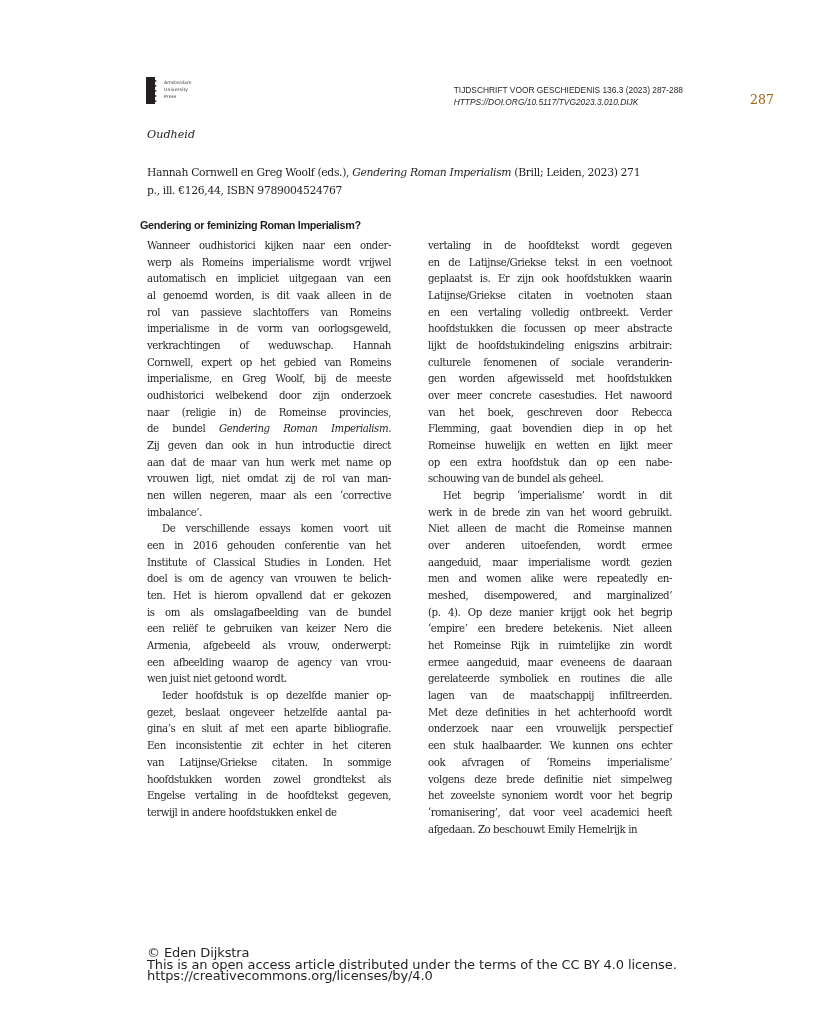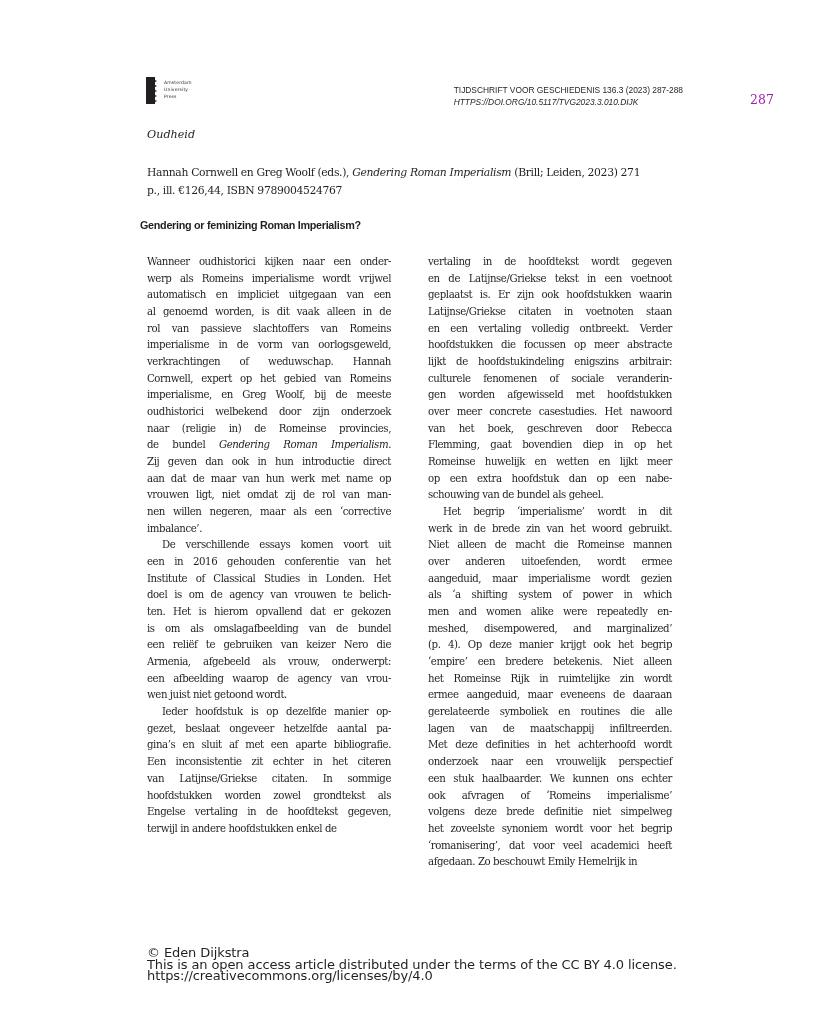--- a/index.html
+++ b/index.html
@@ -3,26 +3,26 @@
   <meta charset="utf-8">
   <style>
     html, body { margin: 0; padding: 0; background: #ffffff; }
     body { width: 831px; height: 1020px; position: relative; overflow: hidden; color: #231f20; }
     .logo { position: absolute; left: 146px; top: 77px; display: flex; align-items: flex-start; }
     .logo-mark { width: 12px; height: 27px; position: relative; }
     .logo-mark svg { display: block; }
     .logo-text { margin-left: 6px; margin-top: 2px; font-family: "DejaVu Sans", sans-serif; font-size: 4.6px; line-height: 7px; color: #333; letter-spacing: 0.1px; }
     .running-head { position: absolute; right: 148px; top: 84px; font-family: Liberation Sans, sans-serif; font-size: 8.4px; line-height: 12px; color: #231f20; }
     .running-head .doi { font-style: italic; }
-    .page-number { position: absolute; left: 750px; top: 92px; font-family: "DejaVu Serif", serif; font-size: 12.5px; color: #a21caf; }
+    .page-number { position: absolute; left: 750px; top: 92px; font-family: "DejaVu Serif", serif; font-size: 12.5px; color: #a16207; }
     .section { position: absolute; left: 147px; top: 128px; font-family: "DejaVu Serif", serif; font-style: italic; font-size: 11.2px; }
     .citation { position: absolute; left: 147px; top: 164px; width: 545px; font-family: "DejaVu Serif", serif; font-size: 10.8px; line-height: 18px; letter-spacing: -0.35px; }
     .citation i { font-style: italic; }
     .review-title { position: absolute; left: 140px; top: 219px; font-family: Liberation Sans, sans-serif; font-weight: bold; font-size: 10.8px; letter-spacing: -0.3px; }
-    .col { position: absolute; top: 254px; width: 244px; font-family: "DejaVu Serif", serif; font-size: 10.2px; line-height: 16.67px; letter-spacing: -0.42px; text-align: justify; hyphens: manual; }
+    .col { position: absolute; top: 238px; width: 244px; font-family: "DejaVu Serif", serif; font-size: 10.2px; line-height: 16.67px; letter-spacing: -0.42px; text-align: justify; hyphens: manual; }
     .col-left { left: 147px; }
     .col-right { left: 428px; }
     .col .line { display: block; text-align: justify; text-align-last: justify; white-space: nowrap; overflow: visible; }
     .col .line.last { text-align-last: left; }
     .footer { position: absolute; left: 147px; top: 947px; font-family: "DejaVu Sans", sans-serif; font-size: 13px; line-height: 11.5px; color: #231f20; letter-spacing: -0.1px; }
   </style>
 </head>
 <body>
 
 <div class="logo">
@@ -107,21 +107,20 @@
     <span class="line">van het boek, geschreven door Rebecca</span>
     <span class="line">Flemming, gaat bovendien diep in op het</span>
     <span class="line">Romeinse huwelijk en wetten en lijkt meer</span>
     <span class="line">op een extra hoofdstuk dan op een nabe-</span>
     <span class="line last">schouwing van de bundel als geheel.</span>
     <span class="line" style="text-indent: 15px;">Het begrip ‘imperialisme’ wordt in dit</span>
     <span class="line">werk in de brede zin van het woord gebruikt.</span>
     <span class="line">Niet alleen de macht die Romeinse mannen</span>
     <span class="line">over anderen uitoefenden, wordt ermee</span>
     <span class="line">aangeduid, maar imperialisme wordt gezien</span>
-    <span class="line">als ‘a shifting system of power in which</span>
     <span class="line">men and women alike were repeatedly en-</span>
     <span class="line">meshed, disempowered, and marginalized’</span>
     <span class="line">(p. 4). Op deze manier krijgt ook het begrip</span>
     <span class="line">‘empire’ een bredere betekenis. Niet alleen</span>
     <span class="line">het Romeinse Rijk in ruimtelijke zin wordt</span>
     <span class="line">ermee aangeduid, maar eveneens de daaraan</span>
     <span class="line">gerelateerde symboliek en routines die alle</span>
     <span class="line">lagen van de maatschappij infiltreerden.</span>
     <span class="line">Met deze definities in het achterhoofd wordt</span>
     <span class="line">onderzoek naar een vrouwelijk perspectief</span>

